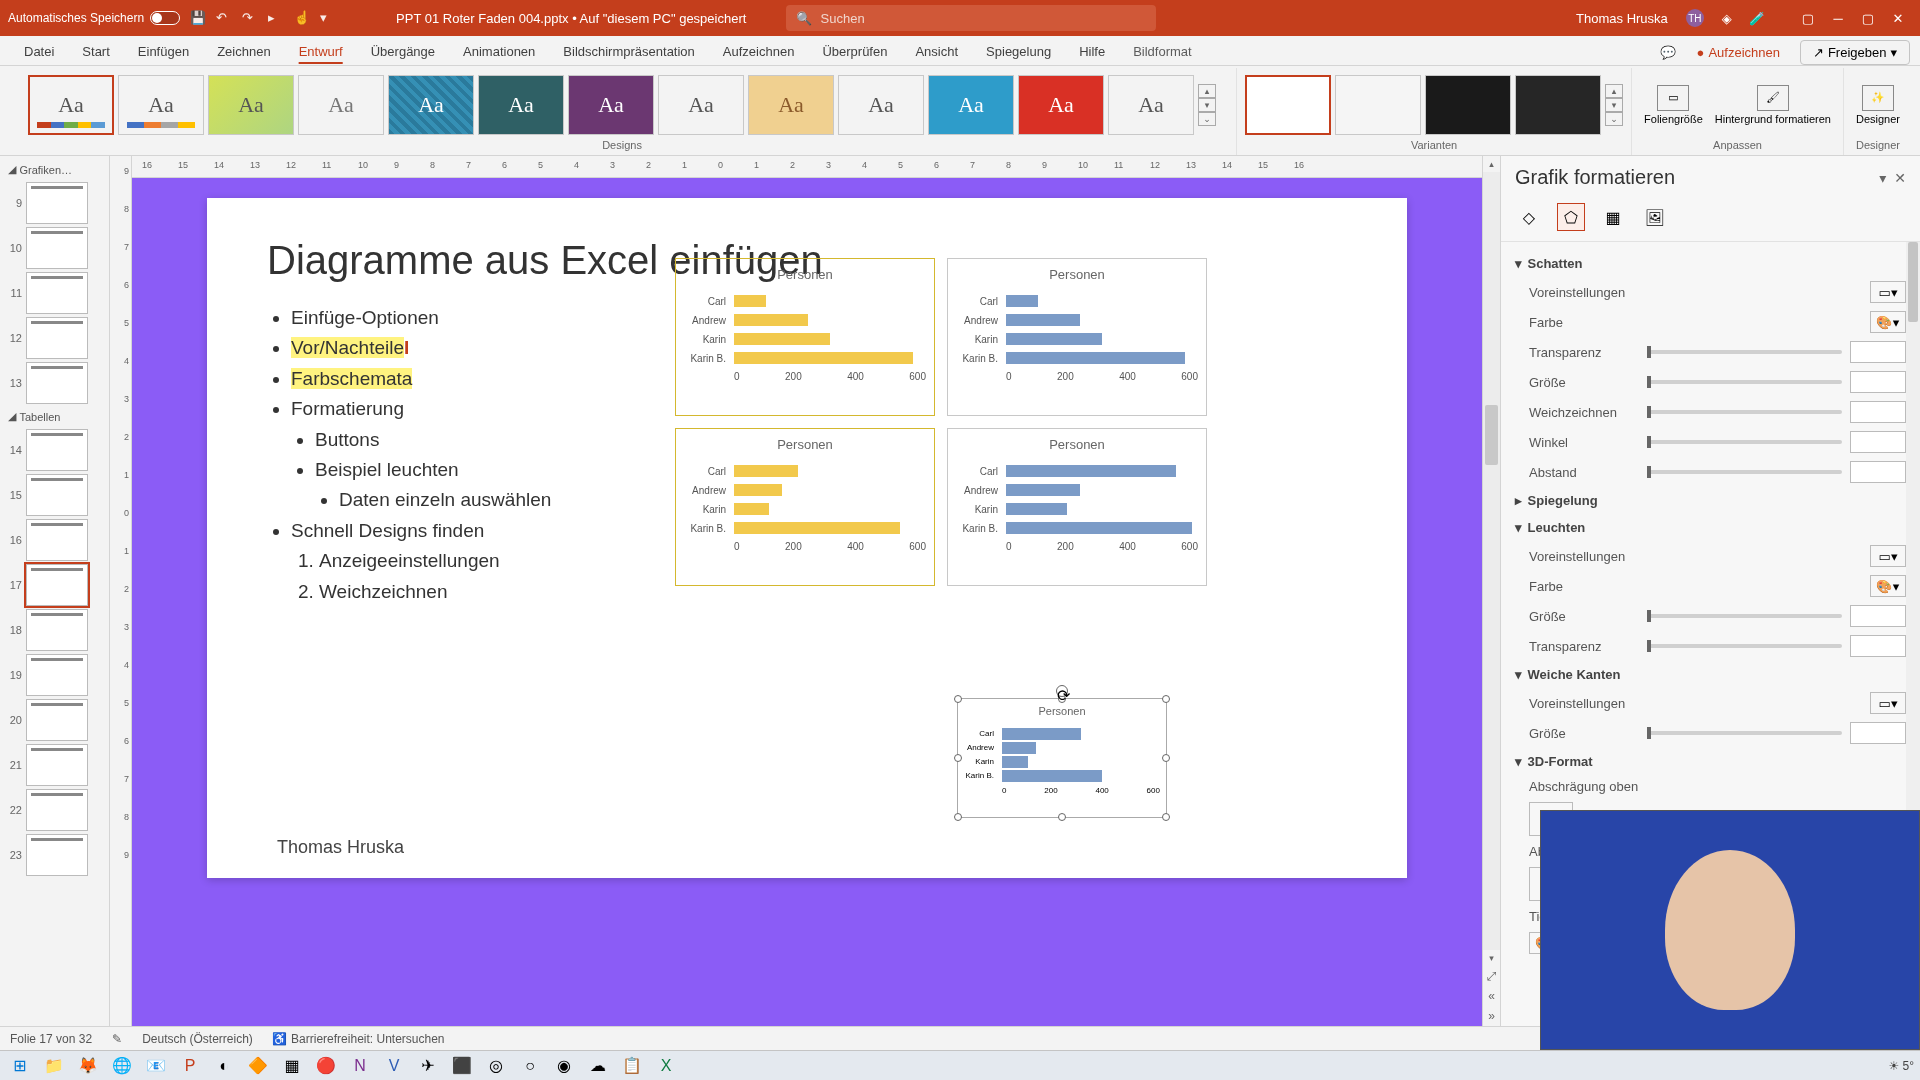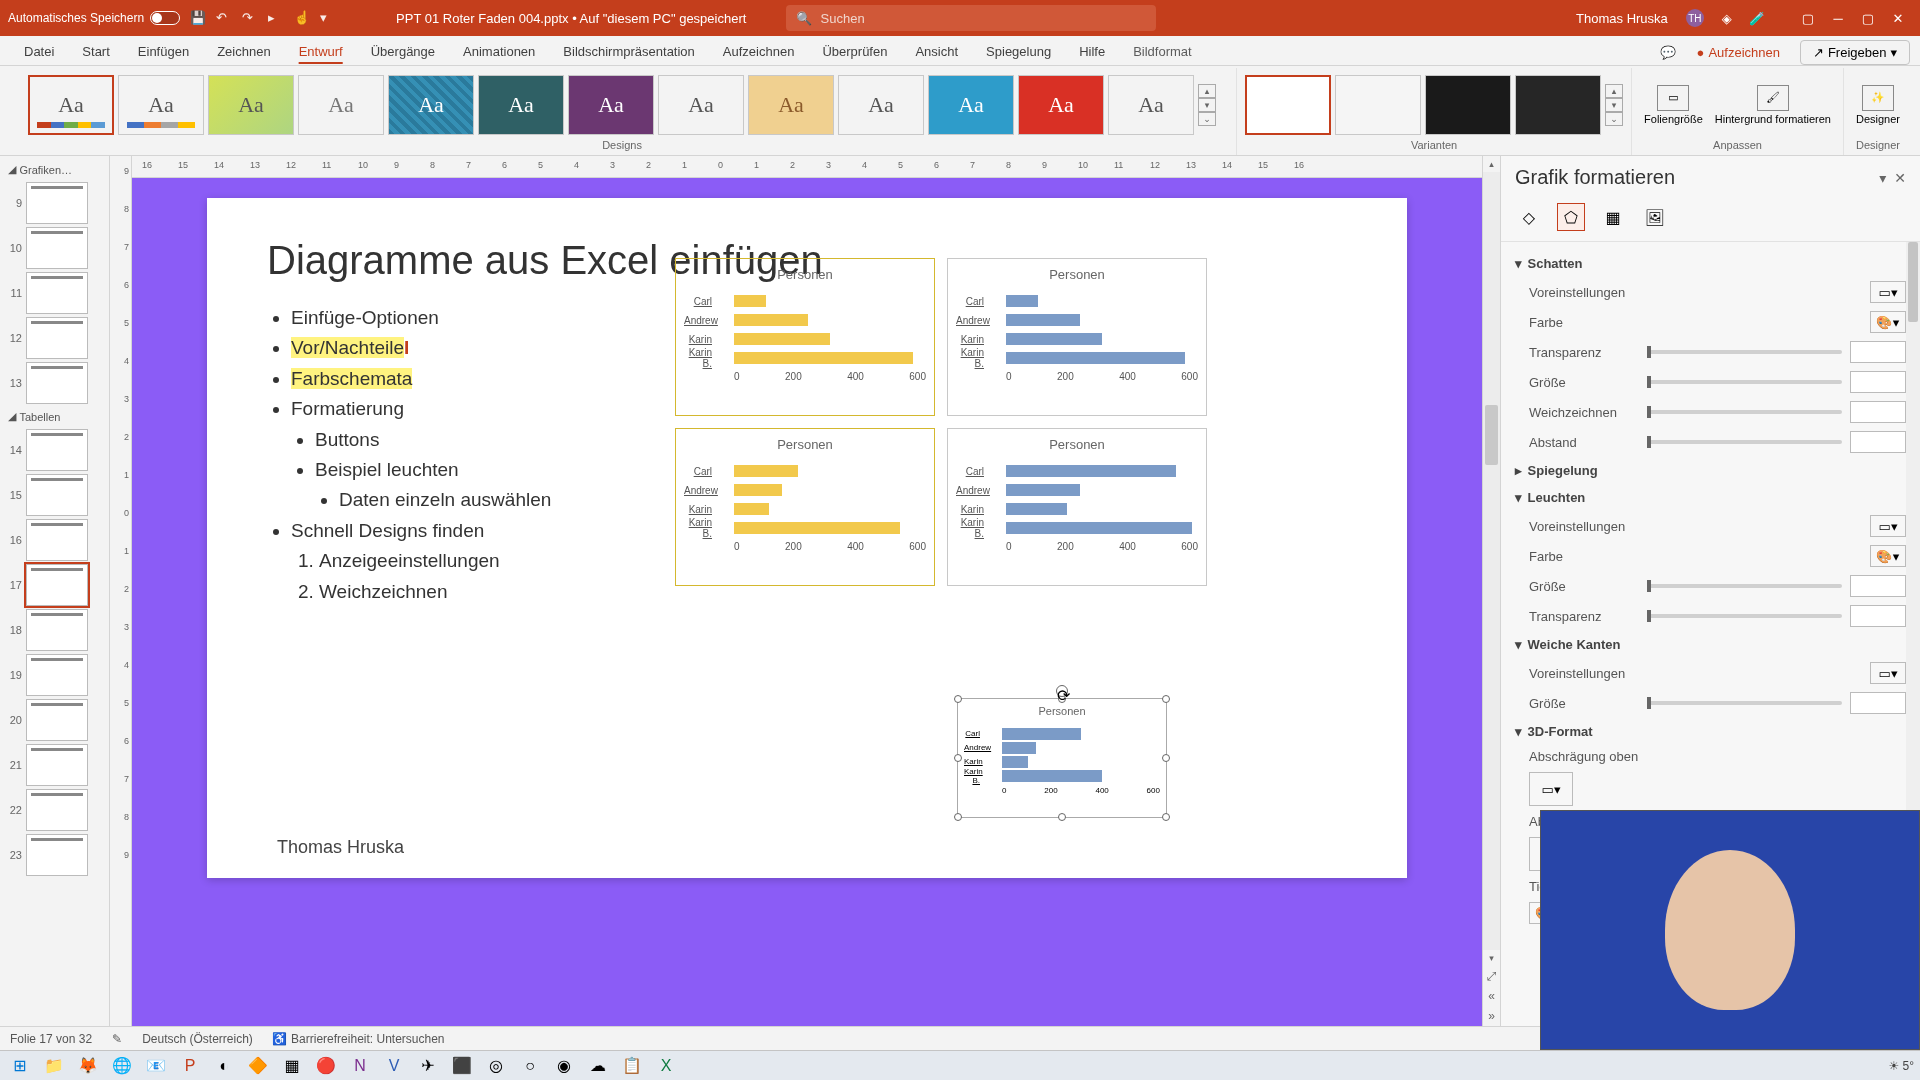--- a/index.html
+++ b/index.html
@@ -72,21 +72,21 @@
 .bullets { font-size: 19px; color: #333; line-height: 1.6; }
 .bullets ul { list-style: disc; padding-left: 24px; }
 .bullets ol { padding-left: 28px; }
 .bullets .highlight { background: #fff380; }
 .bullets .ins-cursor { display: inline-block; color: #c43e1c; font-weight: bold; }
 .charts-grid { position: absolute; right: 200px; top: 60px; display: grid; grid-template-columns: 1fr 1fr; gap: 12px; }
 .chart-box { width: 260px; height: 158px; border: 1px solid #c8c8c8; padding: 8px; font-size: 11px; color: #555; position: relative; }
 .chart-box.yellow-border { border-color: #d4b82e; }
 .chart-title-sm { text-align: center; font-size: 13px; margin-bottom: 10px; color: #666; }
 .bar-row { display: flex; align-items: center; height: 18px; margin: 1px 0; }
-.bar-label { width: 50px; text-align: right; padding-right: 22px; font-size: 10px; text-decoration: underline; }
+.bar-label { width: 50px; text-align: right; padding-right: 8px; font-size: 10px; }
 .bar-track { flex: 1; position: relative; height: 12px; }
 .bar-fill { position: absolute; left: 0; top: 0; bottom: 0; }
 .bar-fill.yellow { background: #f2c94c; }
 .bar-fill.blue { background: #7b9bc7; }
 .axis-row { display: flex; margin-left: 50px; justify-content: space-between; font-size: 10px; margin-top: 4px; }
 .chart-selected { position: absolute; right: 240px; bottom: 60px; width: 210px; height: 120px; border: 1px solid #aaa; }
 .chart-selected .handle { position: absolute; width: 8px; height: 8px; border: 1px solid #666; background: white; border-radius: 50%; }
 .rot-handle { position: absolute; top: -14px; left: 50%; width: 12px; height: 12px; border: 1px solid #666; border-radius: 50%; background: white; transform: translateX(-50%); }
 .footer-text { position: absolute; bottom: 20px; left: 70px; font-size: 18px; color: #444; }
 
@@ -723,20 +723,27 @@
           <input class="fp-input" style="">
         </div>
       <div class="fp-row">
           <label>Weichzeichnen</label>
           <div class="fp-slider">
             <div class="knob"></div>
           </div>
           <input class="fp-input" style="">
         </div>
       <div class="fp-row">
+          <label>Winkel</label>
+          <div class="fp-slider">
+            <div class="knob"></div>
+          </div>
+          <input class="fp-input" style="">
+        </div>
+      <div class="fp-row">
           <label>Abstand</label>
           <div class="fp-slider">
             <div class="knob"></div>
           </div>
           <input class="fp-input" style="">
         </div>
 
       <div class="fp-section-hdr">
           <span>▸</span>
           <span>Spiegelung</span>

